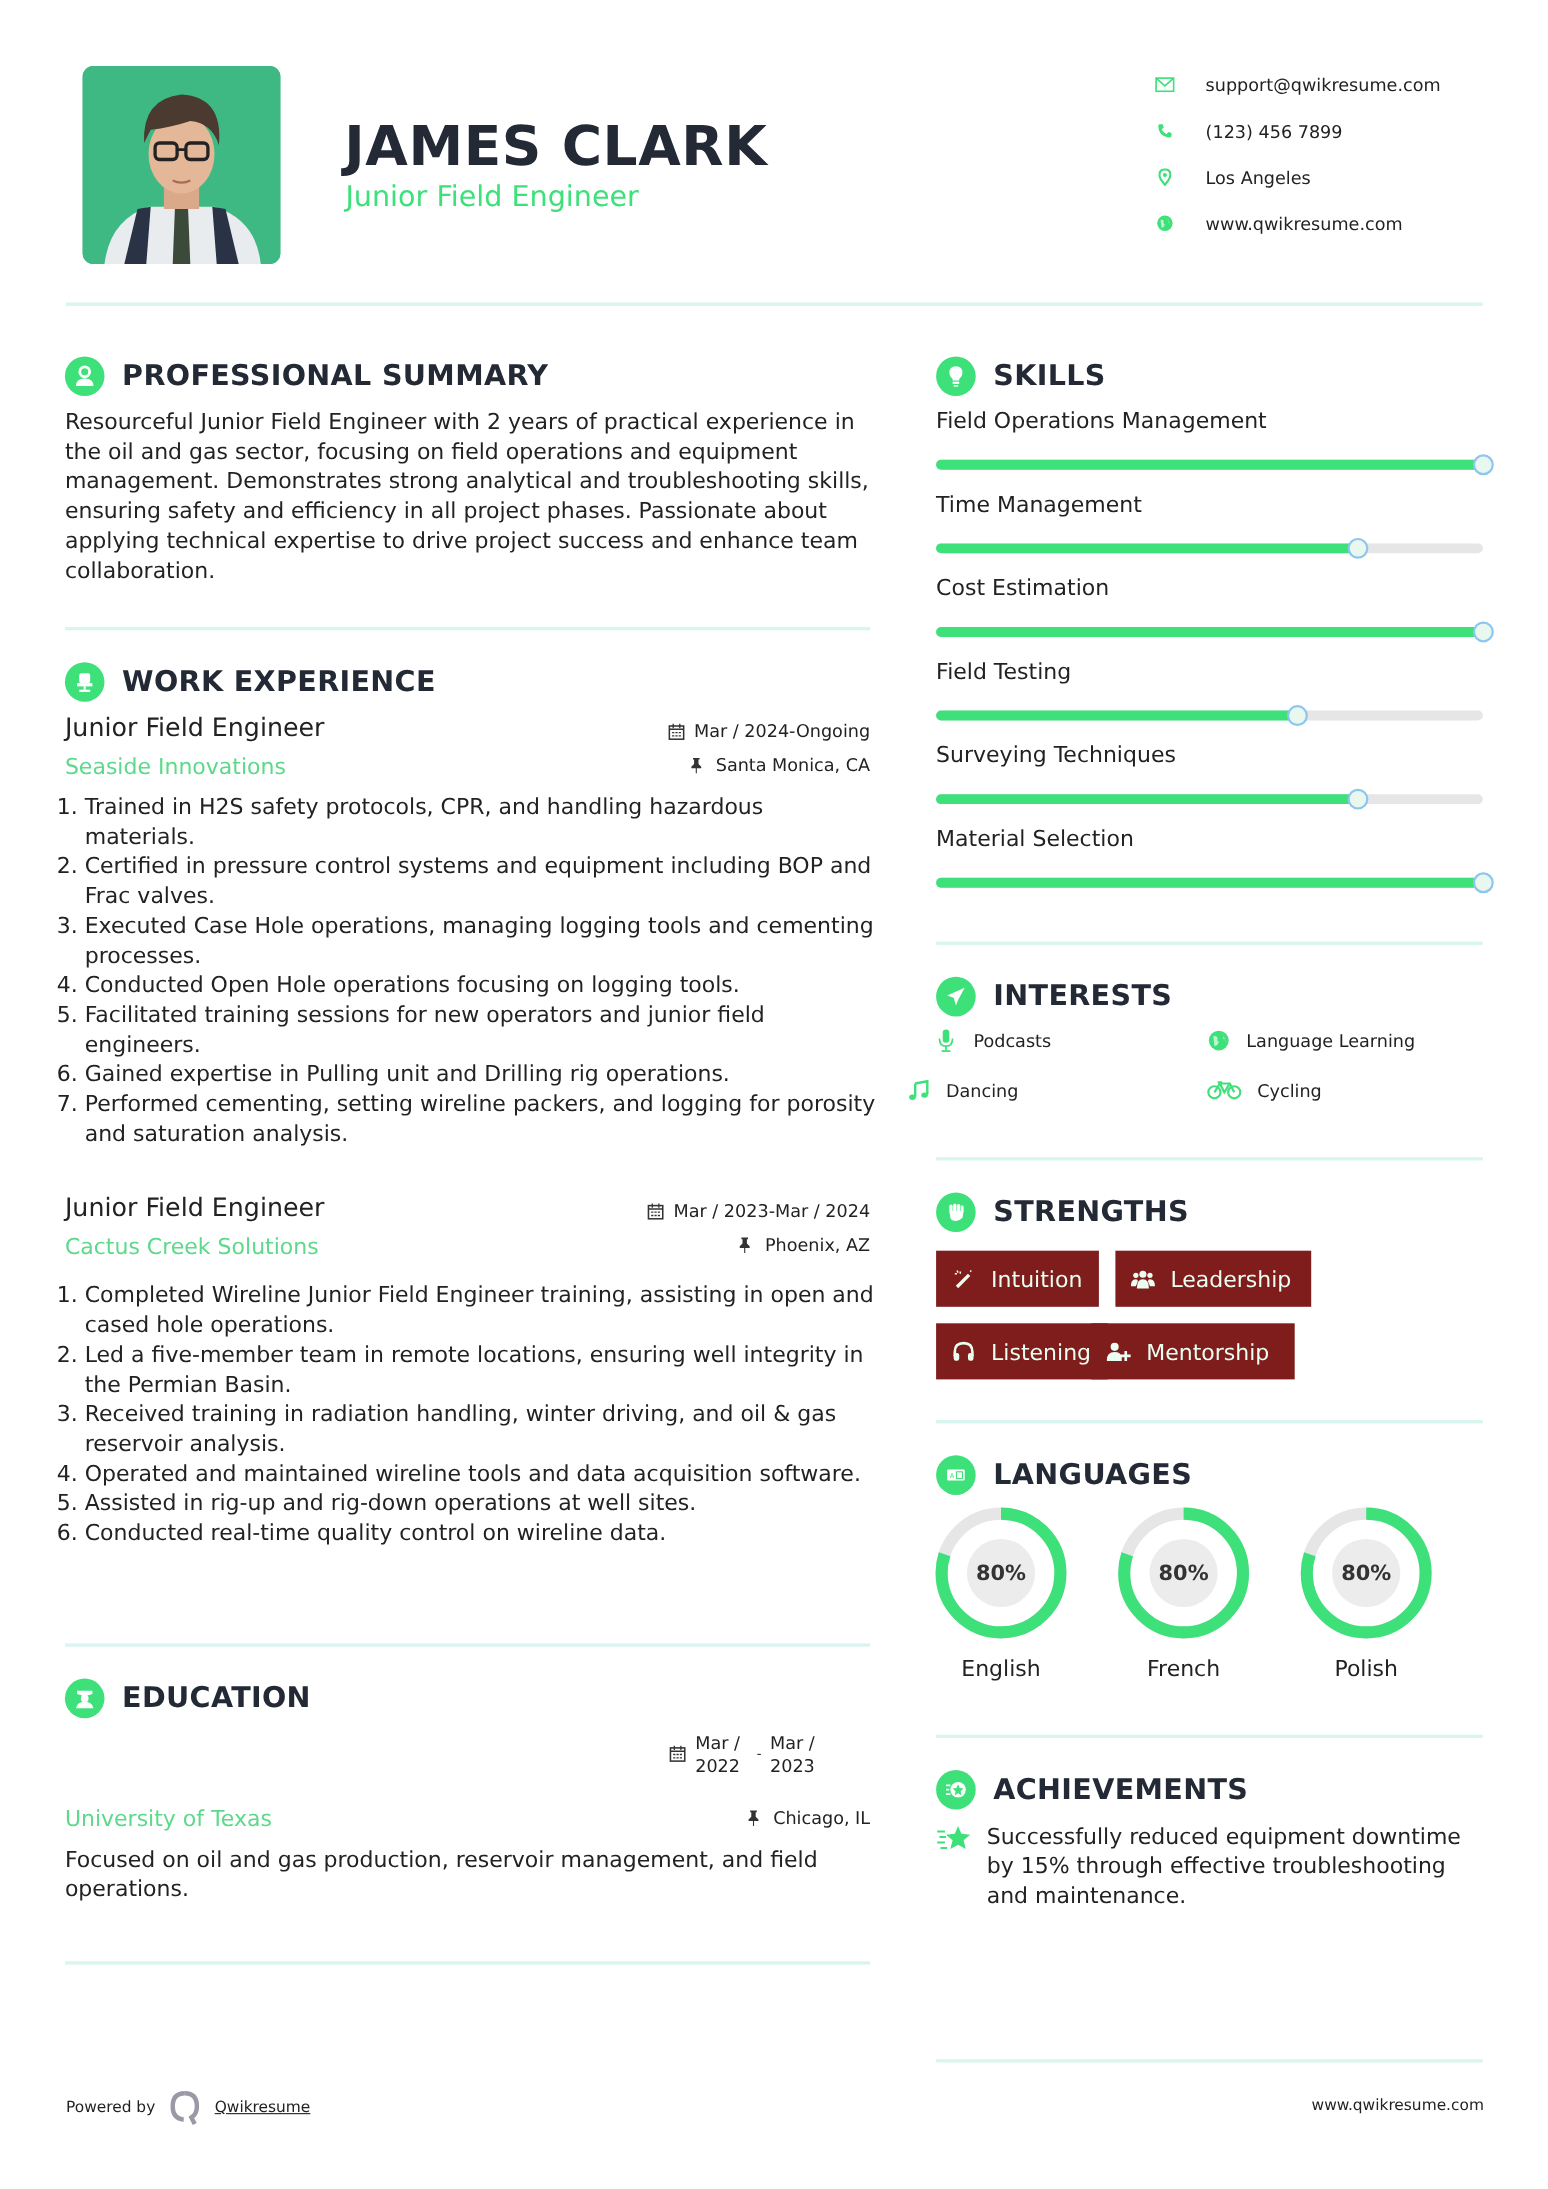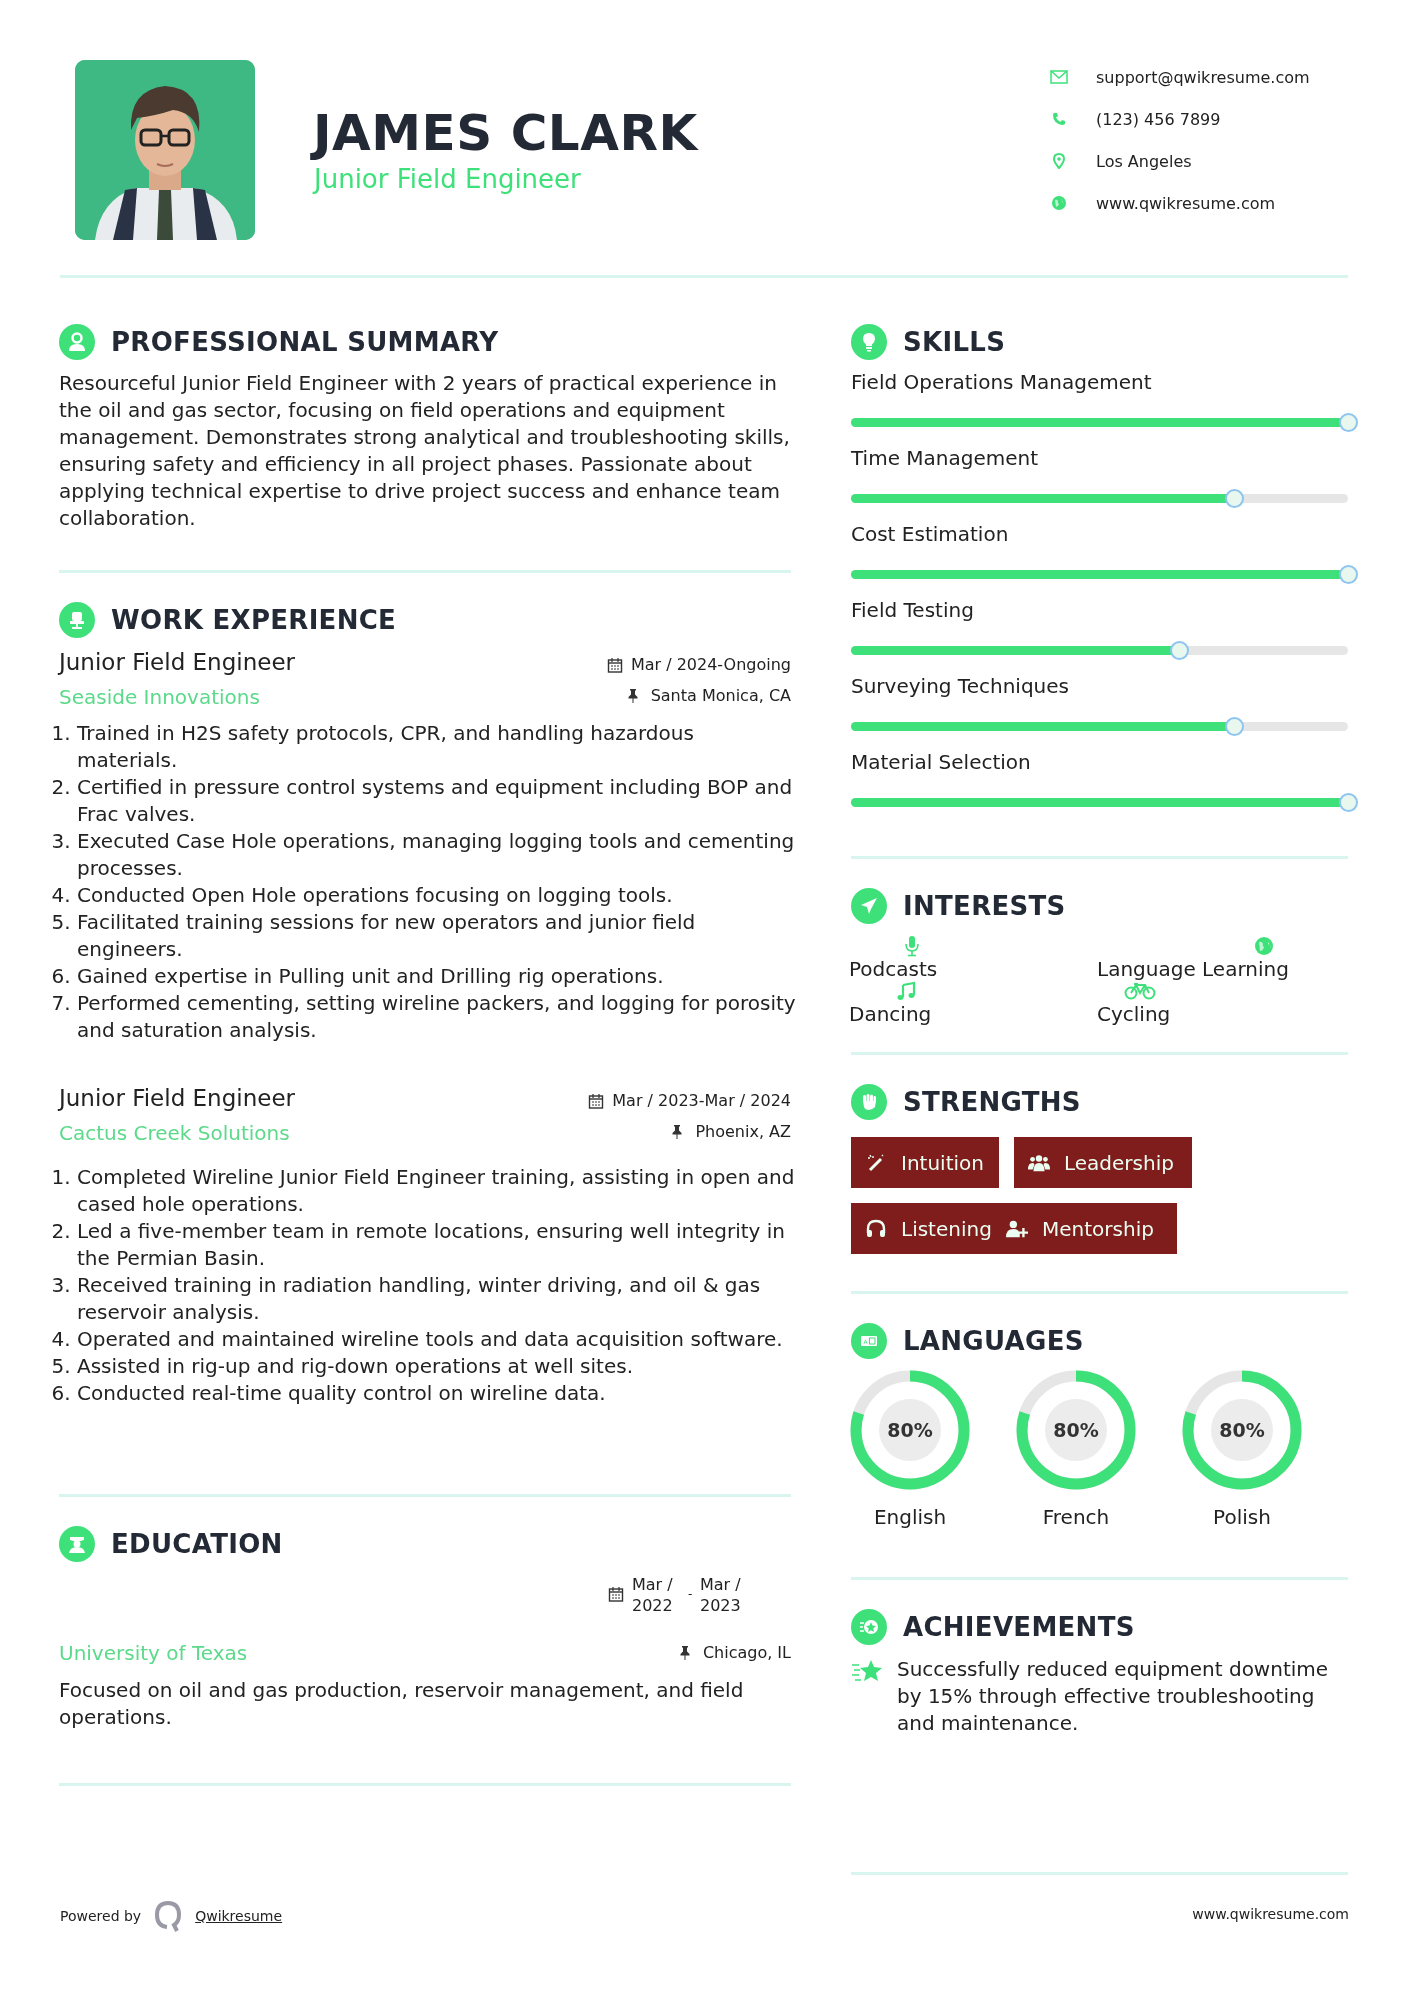--- a/index.html
+++ b/index.html
@@ -54,21 +54,21 @@
   ol.bullets li { padding-left: 0px; }
 
   
   .skill { position: absolute; left: 851px; width: 500px; }
   .skill-name { font-size: 20px; color: #222; height: 28px; }
   .track { position: relative; margin-top: 20px; height: 9px; width: 497px; background: #e6e6e6; border-radius: 5px; }
   .fill { position: absolute; left: 0; top: 0; height: 9px; background: #3ee07a; border-radius: 5px; }
   .knob { position: absolute; top: -5px; width: 19px; height: 19px; border-radius: 50%; background: #e9f8ef; border: 2px solid #8ec5f0; margin-left: -9px; }
 
   
-  .interest { position: absolute; display: flex; align-items: flex-end; font-size: 20px; color: #222; flex-direction: column; }
+  .interest { position: absolute; display: flex; align-items: center; font-size: 16px; color: #222; }
   .interest .ii { width: 22px; height: 22px; margin-right: 14px; display: flex; align-items: center; justify-content: center; }
 
   
   .tag {
     position: absolute; height: 51px; background: #7f1d1d; color: #eafff1;
     display: flex; align-items: center; padding: 0 14px; font-size: 20px;
   }
   .tag .ti { width: 22px; height: 22px; margin-right: 14px; display:flex; align-items:center; justify-content:center; }
 
   
@@ -355,21 +355,21 @@
   </div>
   <div class="interest" style="left:1097px; top:935px;">
     <span class="ii">
       <svg width="20" height="20" viewBox="0 0 20 20">
           <circle cx="10" cy="10" r="9" fill="#3ee07a"></circle>
           <path d="M5 6 Q8 5 9 8 Q8 10 10 11 Q9 15 6 15 Z M13 3 Q15 6 14 8 Q17 9 17 12" fill="#b9f5cf"></path>
         </svg>
     </span>
     <span>Language Learning</span>
   </div>
-  <div class="interest" style="left:849px; top:980px;">
+  <div class="interest" style="left:824px; top:980px;">
     <span class="ii">
       <svg width="20" height="20" viewBox="0 0 20 20">
           <path d="M7 4 L18 2 L18 14" fill="none" stroke="#3ee07a" stroke-width="2.2"></path>
           <line x1="7" y1="4" x2="7" y2="16" stroke="#3ee07a" stroke-width="2.2"></line>
           <ellipse cx="4.5" cy="16.5" rx="3" ry="2.4" fill="#3ee07a"></ellipse>
           <ellipse cx="15.5" cy="14.5" rx="3" ry="2.4" fill="#3ee07a"></ellipse>
         </svg>
     </span>
     <span>Dancing</span>
   </div>

